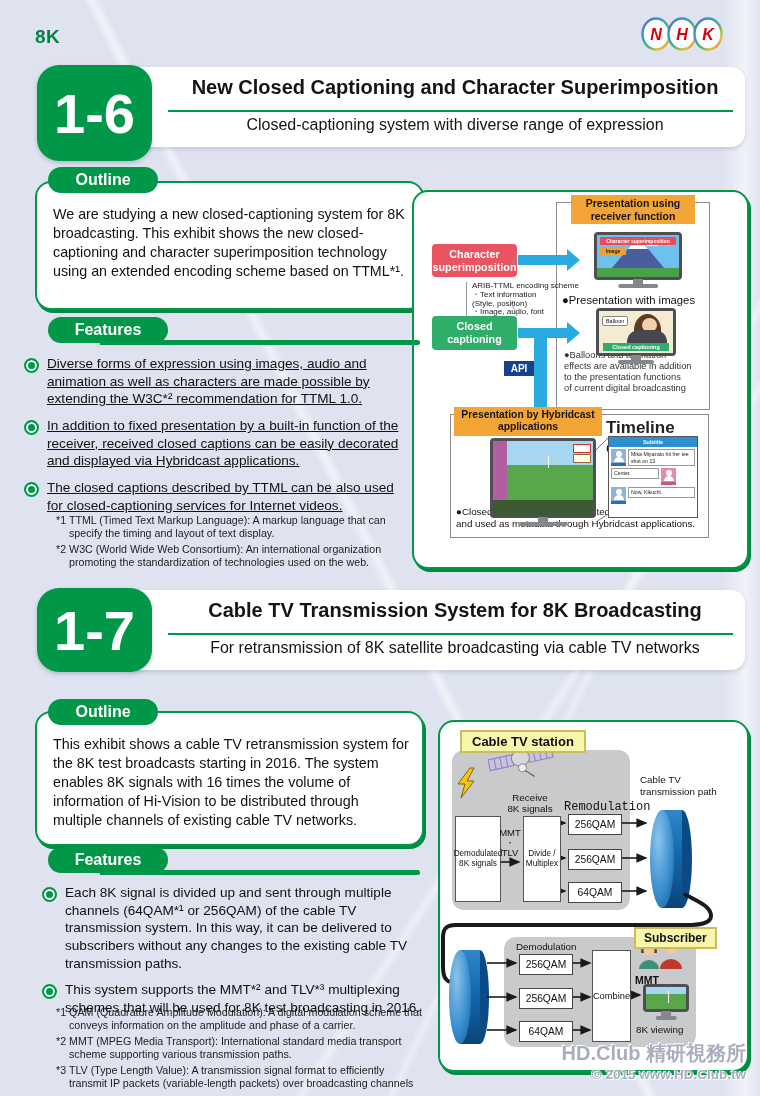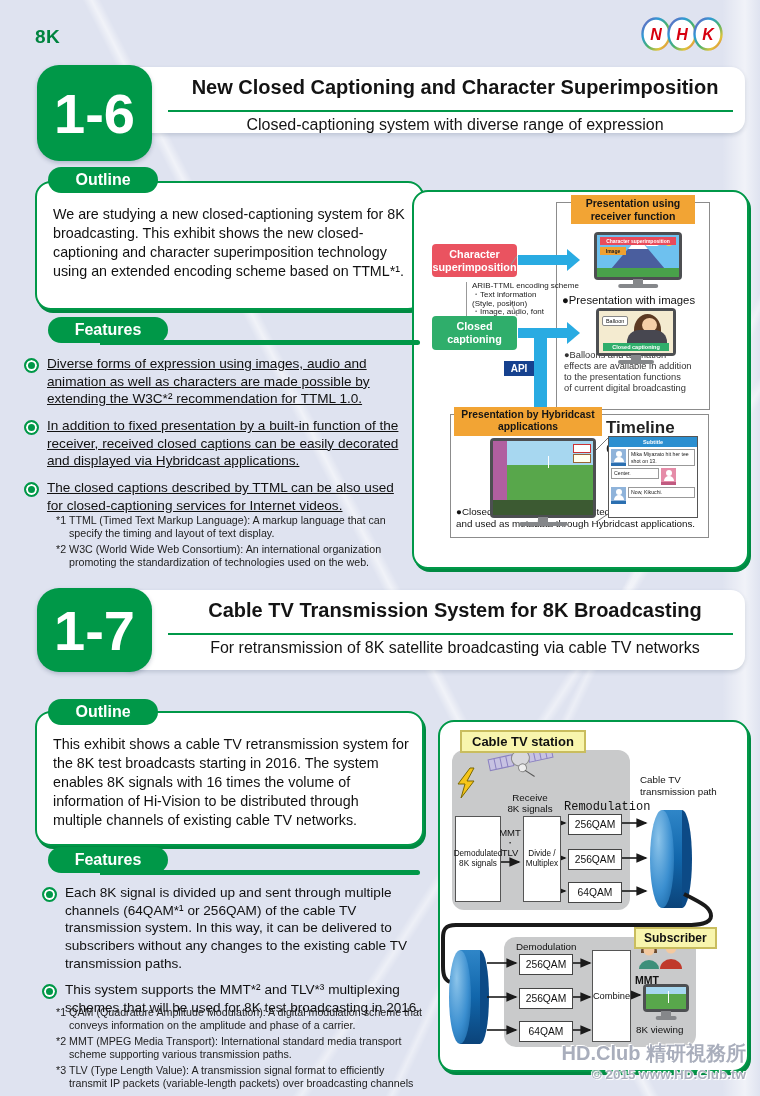--- a/index.html
+++ b/index.html
@@ -12,21 +12,21 @@
       linear-gradient(115deg, rgba(255,255,255,0) 70.5%, rgba(255,255,255,.4) 71%, rgba(255,255,255,0) 71.6%),
       linear-gradient(90deg, rgba(255,255,255,0) 95%, rgba(255,255,255,.55) 98%, rgba(255,255,255,0) 100%);}
   .abs{position:absolute;}
   
   .brand{left:35px;top:26px;font-size:19px;font-weight:bold;color:#00843f;letter-spacing:.5px;}
   .nhk{right:36px;top:16px;}
   
   .hdr-bar{background:#fff;border-radius:14px;box-shadow:0 2px 4px rgba(40,60,90,.18);}
   .hdr-badge{background:#009848;border-radius:22px;color:#fff;font-weight:bold;font-size:56px;
     display:flex;align-items:center;justify-content:center;z-index:4;box-shadow:0 2px 4px rgba(40,60,90,.25);}
-  #bar16{left:120px;top:67px;width:625px;height:66px;}
+  #bar16{left:120px;top:67px;width:625px;height:80px;}
   #badge16{left:37px;top:65px;width:115px;height:96px;}
   #bar17{left:120px;top:590px;width:625px;height:80px;}
   #badge17{left:37px;top:588px;width:115px;height:84px;}
   .hdr-title{left:55px;right:10px;top:9px;text-align:center;font-size:20px;font-weight:bold;color:#141414;}
   .hdr-div{left:48px;right:12px;top:43px;height:2px;background:#009848;}
   .hdr-sub{left:55px;right:10px;top:49px;text-align:center;font-size:16px;color:#141414;}
   
   .pill{background:#009848;color:#fff;font-size:16px;font-weight:bold;width:110px;text-align:center;
     padding:4px 0;border-radius:16px;z-index:6;}
   #pill-o16{left:48px;top:167px;} #pill-f16{left:48px;top:317px;width:120px;}

